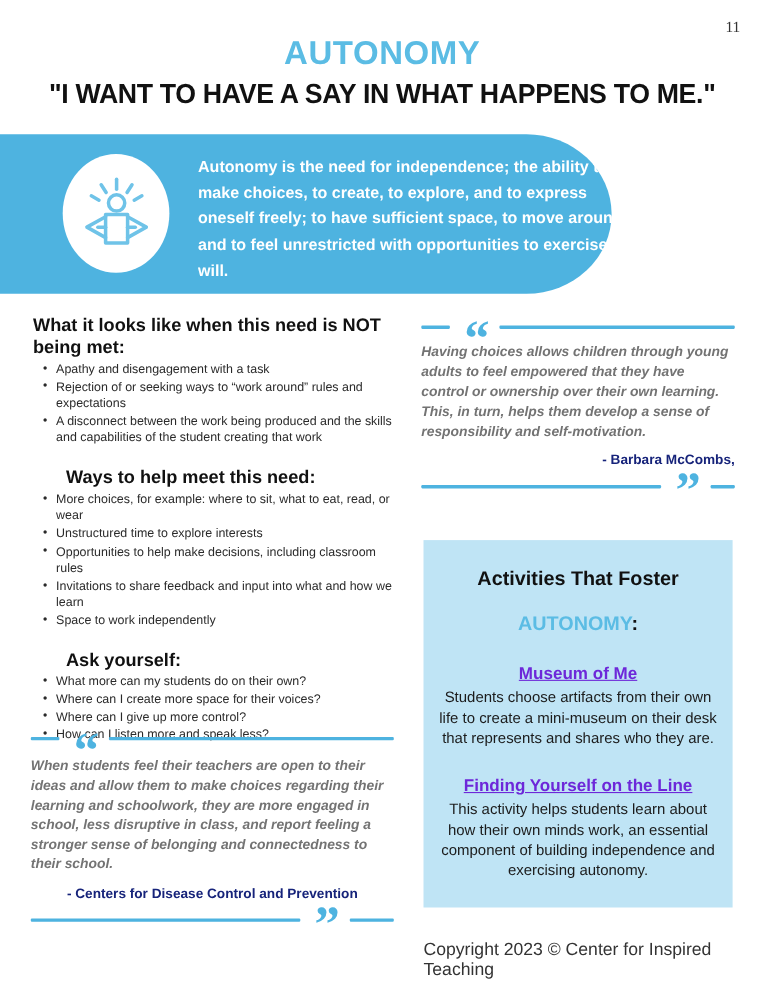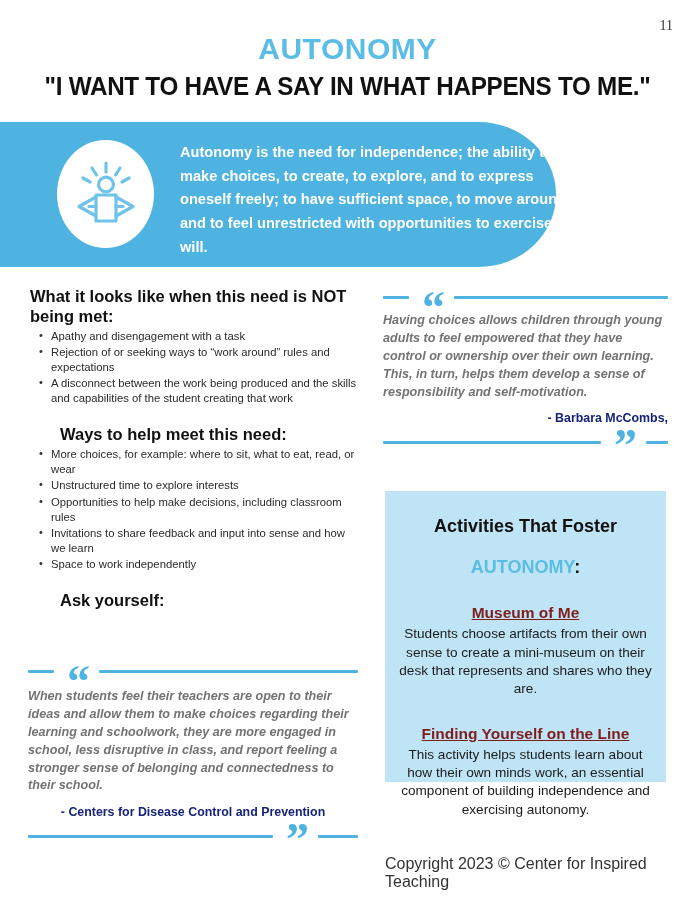--- a/index.html
+++ b/index.html
@@ -180,21 +180,21 @@
   }
   .quote-left .quote-body { margin-top: 6px; }
   .quote-left .attr-line { text-align: center; }
 
   
   .activities {
     position: absolute;
     top: 491px;
     left: 385px;
     width: 281px;
-    height: 291px;
+    height: 334px;
     background: #BFE4F5;
     box-sizing: border-box;
     padding: 24px 14px 0 14px;
     text-align: center;
   }
   .act-title {
     font-size: 18px;
     font-weight: bold;
     color: #111111;
     line-height: 1.24;
@@ -204,21 +204,21 @@
     font-weight: bold;
     color: #5BBCE4;
     margin-top: 20px;
   }
   .act-title-accent .colon { color: #111111; }
   .act-item { margin-top: 26px; }
   .act-link {
     display: inline-block;
     font-size: 15.5px;
     font-weight: bold;
-    color: #7f1d1d;
+    color: #6d28d9;
     text-decoration: underline;
     margin-bottom: 3px;
   }
   .act-desc {
     font-size: 13.6px;
     line-height: 1.35;
     color: #1b1b1b;
   }
 
   
@@ -268,25 +268,31 @@
     <li>Apathy and disengagement with a task</li>
     <li>Rejection of or seeking ways to “work around” rules and expectations</li>
     <li>A disconnect between the work being produced and the skills and capabilities of the student creating that work</li>
   </ul>
 
   <div class="sec-head spaced">Ways to help meet this need:</div>
   <ul class="bullets">
     <li>More choices, for example: where to sit, what to eat, read, or wear</li>
     <li>Unstructured time to explore interests</li>
     <li>Opportunities to help make decisions, including classroom rules</li>
-    <li>Invitations to share feedback and input into sense and how we learn</li>
+    <li>Invitations to share feedback and input into what and how we learn</li>
     <li>Space to work independently</li>
   </ul>
 
   <div class="sec-head spaced">Ask yourself:</div>
+  <ul class="bullets">
+    <li>What more can my students do on their own?</li>
+    <li>Where can I create more space for their voices?</li>
+    <li>Where can I give up more control?</li>
+    <li>How can I listen more and speak less?</li>
+  </ul>
 </div>
 
 <div class="quote-right">
   <div class="quote-rule">
     <span class="rule-seg" style="width:26px;"></span>
     <span class="qmark open" style="margin:0 9px 0 13px;">“</span>
     <span class="rule-seg" style="flex:1;"></span>
   </div>
   <div class="quote-body">Having choices allows children through young adults to feel empowered that they have control or ownership over their own learning. This, in turn, helps them develop a sense of responsibility and self-motivation.</div>
   <div class="quote-attr attr-line">
@@ -317,21 +323,21 @@
 </div>
 
 <div class="activities">
   <div class="act-title">Activities That Foster</div>
   <div class="act-title-accent">
     <span>AUTONOMY</span><span class="colon">:</span>
   </div>
 
   <div class="act-item">
     <a class="act-link" href="#">Museum of Me</a>
-    <div class="act-desc">Students choose artifacts from their own sense to create a mini-museum on their desk that represents and shares who they are.</div>
+    <div class="act-desc">Students choose artifacts from their own life to create a mini-museum on their desk that represents and shares who they are.</div>
   </div>
 
   <div class="act-item">
     <a class="act-link" href="#">Finding Yourself on the Line</a>
     <div class="act-desc">This activity helps students learn about how their own minds work, an essential component of building independence and exercising autonomy.</div>
   </div>
 </div>
 
 <div class="footer">Copyright 2023 © Center for Inspired Teaching</div>
 

